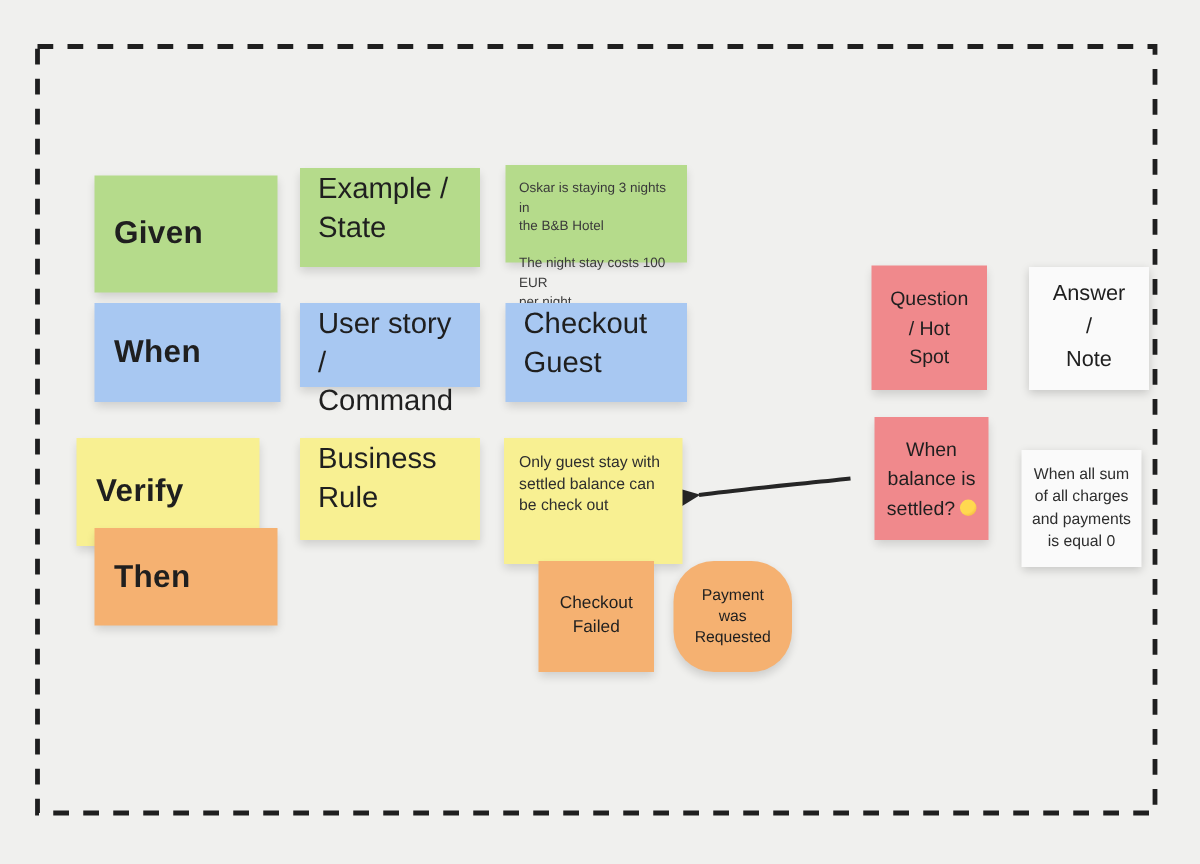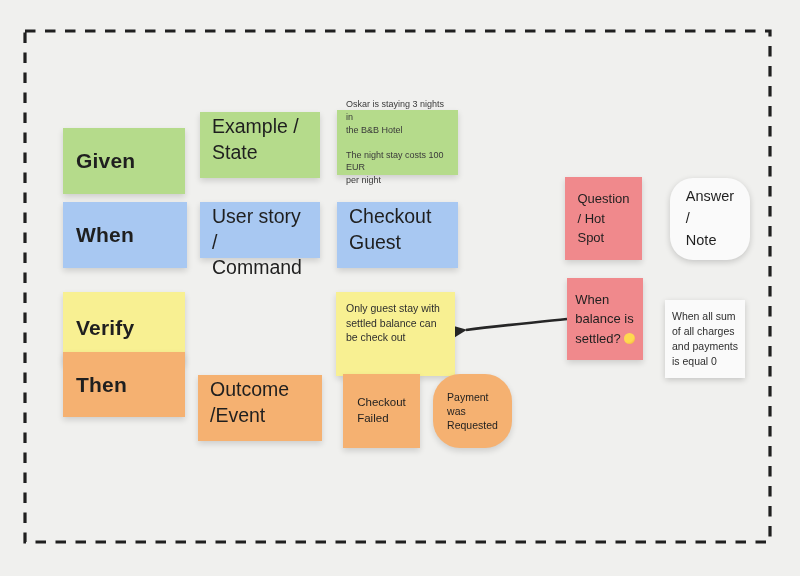--- a/index.html
+++ b/index.html
@@ -38,21 +38,21 @@
 
   .note {
     position: absolute;
     display: flex;
     box-shadow: 0 3px 6px rgba(0,0,0,0.14);
     color: var(--ink, #1f1f1f);
     box-sizing: border-box;
   }
   .note .txt { white-space: pre-line; }
 
-  .green  { background: var(--green,  #b5db8b); align-items: center; }
+  .green  { background: var(--green,  #b5db8b); }
   .blue   { background: var(--blue,   #a8c8f2); }
   .yellow { background: var(--yellow, #f8f092); }
   .orange { background: var(--orange, #f5b171); }
   .pink   { background: var(--pink,   #f0898c); }
   .white-note { background: var(--white_note, #fafafa); box-shadow: 0 2px 6px rgba(0,0,0,0.18); }
 
   .header-note {
     align-items: center;
     padding: 0 13px;
     font-weight: bold;
@@ -73,25 +73,27 @@
   }
   .body-note-md {
     padding: 9px 10px;
     font-size: 10.5px;
     line-height: 1.4;
     color: #2e2e2e;
   }
   .center-note {
     align-items: center;
     justify-content: center;
+    text-align: center;
+    margin-left: 16px;
   }
   .sq-note-lg { font-size: 11.5px; line-height: 1.35; }
   .sq-note-md { font-size: 10.5px; line-height: 1.35; border-radius: 27px; }
   .legend-pink { font-size: 13px; line-height: 1.5; }
-  .legend-white { font-size: 14.5px; line-height: 1.5; border-radius: 23px; }
+  .legend-white { font-size: 14.5px; line-height: 1.5; }
   .qa-white { font-size: 10.5px; line-height: 1.45; color: #2e2e2e; }
 
   .emoji-thinking {
     display: inline-block;
     width: 11px; height: 11px;
     border-radius: 50%;
     background: radial-gradient(circle at 35% 30%, #ffd94f 55%, #eda33b);
     vertical-align: -1px;
     margin-left: 3px;
   }
@@ -104,21 +106,21 @@
   <svg class="overlay" viewBox="0 0 800 576">
     <defs>
       <marker id="ah" markerUnits="userSpaceOnUse" markerWidth="18" markerHeight="16" refX="2" refY="8" orient="auto">
         <path class="arrowhead" d="M17,1 L1,8 L17,15 Z"></path>
       </marker>
     </defs>
     <rect class="frame-rect" x="25" y="31" width="745" height="511"></rect>
     <path class="connector-line" d="M 567,319 C 530,323 496,326 466,330" marker-end="url(#ah)"></path>
   </svg>
 
-  <div class="note green header-note" style="left:63px;top:128px;width:122px;height:66px">
+  <div class="note green header-note" style="left:63px;top:117px;width:122px;height:78px">
     <span class="txt">Given</span>
   </div>
   <div class="note green label-note" style="left:200px;top:112px;width:120px;height:66px">
     <span class="txt">Example /
 State</span>
   </div>
   <div class="note green body-note-sm" style="left:337px;top:110px;width:121px;height:65px">
     <span class="txt">Oskar is staying 3 nights in
 the B&amp;B Hotel
 
@@ -131,35 +133,35 @@
   </div>
   <div class="note blue label-note" style="left:200px;top:202px;width:120px;height:56px">
     <span class="txt">User story /
 Command</span>
   </div>
   <div class="note blue label-note" style="left:337px;top:202px;width:121px;height:66px">
     <span class="txt">Checkout
 Guest</span>
   </div>
 
-  <div class="note yellow header-note" style="left:63px;top:292px;width:122px;height:72px">
+  <div class="note yellow header-note" style="left:51px;top:292px;width:122px;height:72px">
     <span class="txt">Verify</span>
+  </div>
+  <div class="note yellow label-note" style="left:200px;top:292px;width:120px;height:68px">
+    <span class="txt">Business
+Rule</span>
   </div>
   <div class="note yellow body-note-md" style="left:336px;top:292px;width:119px;height:84px">
     <span class="txt">Only guest stay with
 settled balance can
 be check out</span>
   </div>
 
   <div class="note orange header-note" style="left:63px;top:352px;width:122px;height:65px">
     <span class="txt">Then</span>
-  </div>
-  <div class="note orange label-note" style="left:198px;top:375px;width:124px;height:66px">
-    <span class="txt">Outcome
-/Event</span>
   </div>
   <div class="note orange center-note sq-note-lg" style="left:343px;top:374px;width:77px;height:74px">
     <span class="txt">Checkout
 Failed</span>
   </div>
   <div class="note orange center-note sq-note-md" style="left:433px;top:374px;width:79px;height:74px">
     <span class="txt">Payment
 was
 Requested</span>
   </div>

